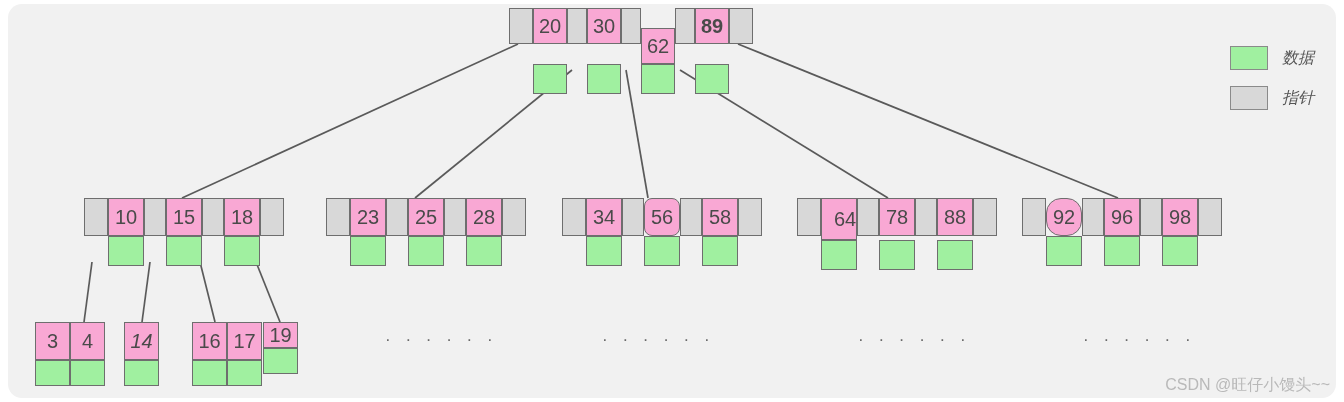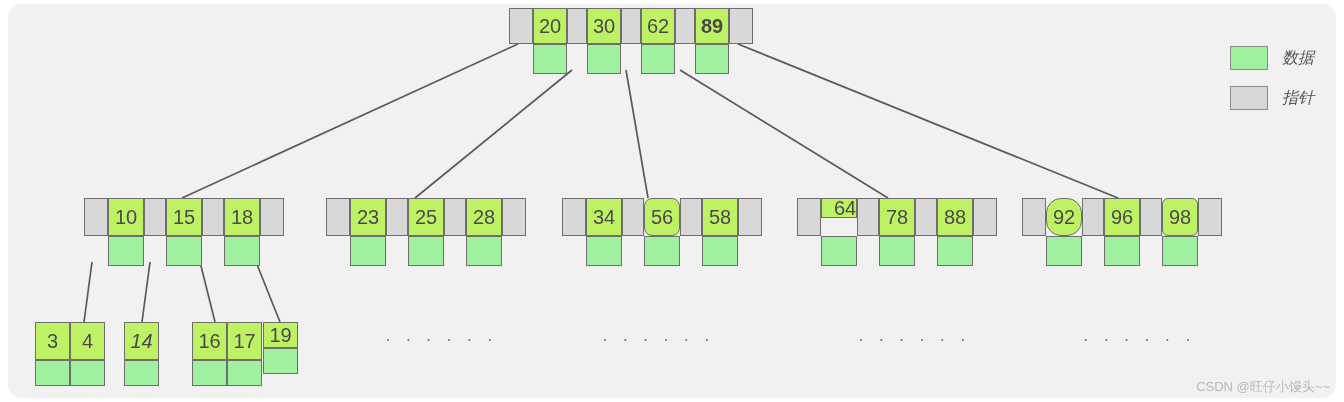--- a/index.html
+++ b/index.html
@@ -51,21 +51,21 @@
     align-items: center;
     justify-content: center;
     font-size: 20px;
     color: #4a4a4a;
     line-height: 1;
   }
   .ptr {
     background: #d8d8d8;
   }
   .key {
-    background: #bef264;
+    background: #f9a8d4;
   }
   .data {
     background: #a0f0a0;
   }
   .row-data {
     position: relative;
     height: 30px;
   }
   .datacell {
     position: absolute;
@@ -109,21 +109,21 @@
   .legend-label {
     margin-left: 14px;
     font-size: 16px;
     color: #555555;
     font-family: "Liberation Sans", "DejaVu Sans", sans-serif;
   }
   .watermark {
     position: absolute;
     right: 14px;
     bottom: 6px;
-    font-size: 13px;
+    font-size: 16px;
     color: #b9b9b9;
     white-space: nowrap;
   }
 </style>
 </head>
 <body>
 
 <div id="canvas"></div>
 
 <div id="stage">
@@ -144,21 +144,21 @@
     </g>
   </svg>
 
   <div class="node" style="left:509px; top:8px;">
     <div class="row-ptr">
       <div class="cell ptr" style="width:24px;height:36px;"></div>
       <div class="cell key" style="width:34px;height:36px;">20</div>
       <div class="cell ptr" style="width:20px;height:36px;"></div>
       <div class="cell key" style="width:34px;height:36px;">30</div>
       <div class="cell ptr" style="width:20px;height:36px;"></div>
-      <div class="cell key" style="width:34px;height:36px;">62</div>
+      <div class="cell key" style="width:34px;height:36px;margin-top:20px;">62</div>
       <div class="cell ptr" style="width:20px;height:36px;"></div>
       <div class="cell key" style="width:34px;height:36px;font-weight:bold;">89</div>
       <div class="cell ptr" style="width:24px;height:36px;"></div>
     </div>
     <div class="row-data">
       <div class="datacell" style="left:24px;width:34px;"></div>
       <div class="datacell" style="left:78px;width:34px;"></div>
       <div class="datacell" style="left:132px;width:34px;"></div>
       <div class="datacell" style="left:186px;width:34px;"></div>
     </div>
@@ -211,42 +211,42 @@
     <div class="row-data">
       <div class="datacell" style="left:24px;width:36px;"></div>
       <div class="datacell" style="left:82px;width:36px;"></div>
       <div class="datacell" style="left:140px;width:36px;"></div>
     </div>
   </div>
 
   <div class="node" style="left:797px; top:198px;">
     <div class="row-ptr">
       <div class="cell ptr" style="width:24px;height:38px;"></div>
-      <div class="cell key" style="width:36px;height:20px;padding-left:12px;">64</div>
+      <div class="cell key" style="width:36px;height:42px;padding-left:12px;">64</div>
       <div class="cell ptr" style="width:22px;height:38px;"></div>
       <div class="cell key" style="width:36px;height:38px;">78</div>
       <div class="cell ptr" style="width:22px;height:38px;"></div>
       <div class="cell key" style="width:36px;height:38px;">88</div>
       <div class="cell ptr" style="width:24px;height:38px;"></div>
     </div>
     <div class="row-data">
       <div class="datacell" style="left:24px;width:36px;"></div>
       <div class="datacell" style="left:82px;width:36px;"></div>
       <div class="datacell" style="left:140px;width:36px;"></div>
     </div>
   </div>
 
   <div class="node" style="left:1022px; top:198px;">
     <div class="row-ptr">
       <div class="cell ptr" style="width:24px;height:38px;"></div>
       <div class="cell key" style="width:36px;height:38px;border-radius:15px;">92</div>
       <div class="cell ptr" style="width:22px;height:38px;"></div>
       <div class="cell key" style="width:36px;height:38px;">96</div>
       <div class="cell ptr" style="width:22px;height:38px;"></div>
-      <div class="cell key" style="width:36px;height:38px;border-radius:6px;">98</div>
+      <div class="cell key" style="width:36px;height:38px;">98</div>
       <div class="cell ptr" style="width:24px;height:38px;"></div>
     </div>
     <div class="row-data">
       <div class="datacell" style="left:24px;width:36px;"></div>
       <div class="datacell" style="left:82px;width:36px;"></div>
       <div class="datacell" style="left:140px;width:36px;"></div>
     </div>
   </div>
 
   <div class="leaf" style="left:35px; top:322px;">

